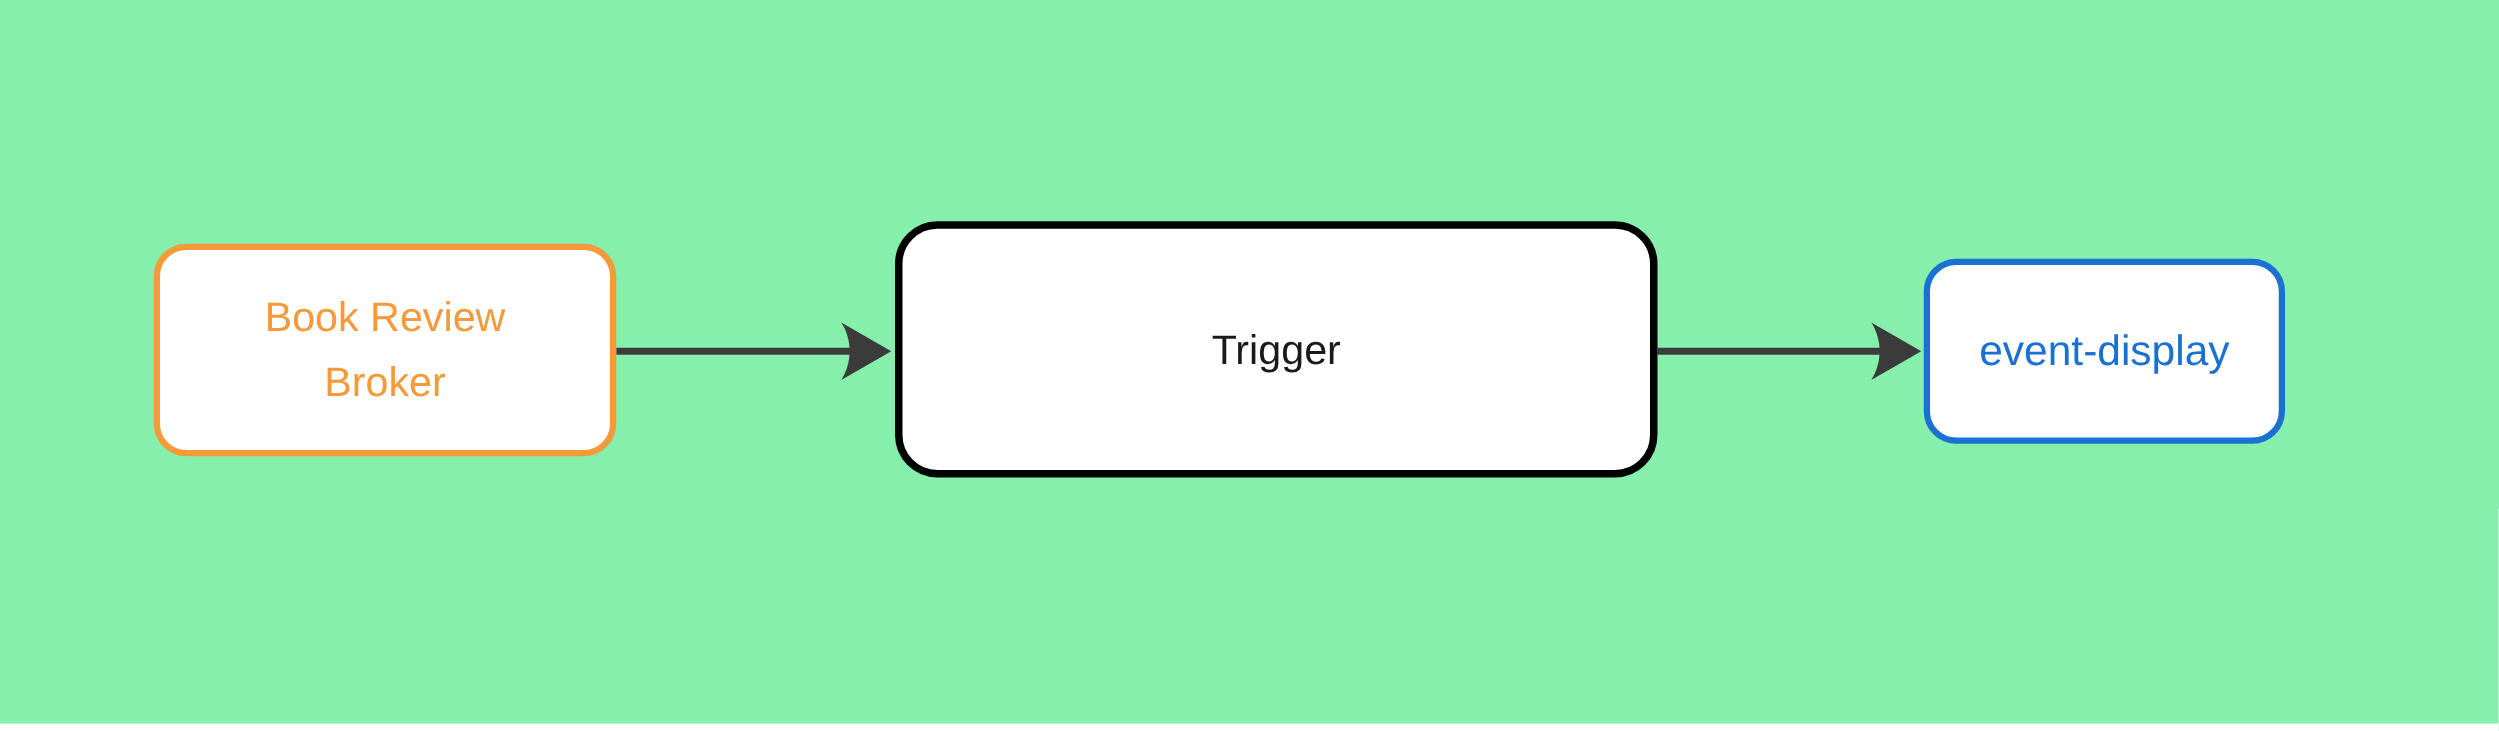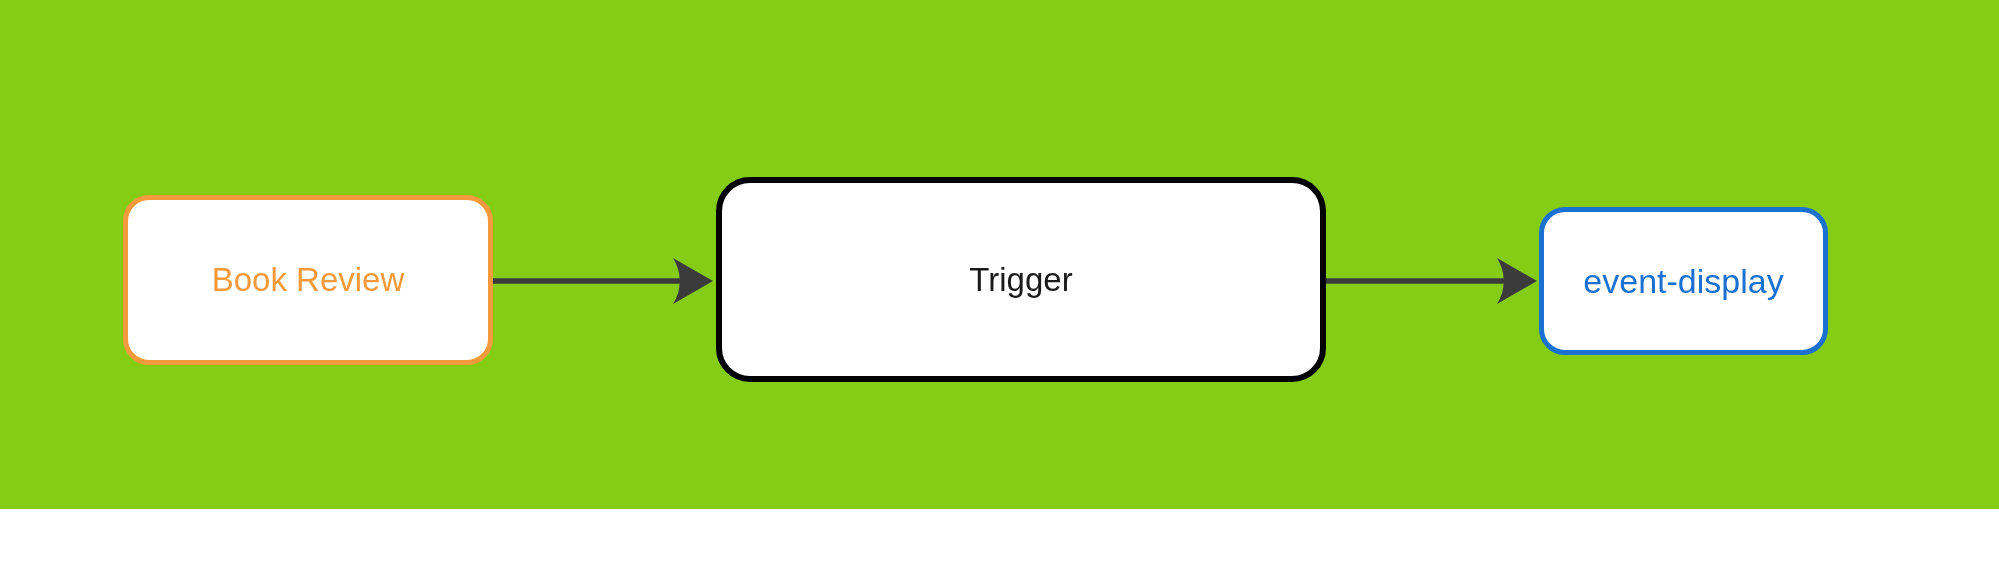--- a/index.html
+++ b/index.html
@@ -3,22 +3,22 @@
 <meta charset="utf-8">
 <style>
   html, body {
     margin: 0;
     padding: 0;
     background: #ffffff;
   }
   .canvas {
     position: relative;
     width: 1999px;
-    height: 509px;
-    background: #84cc16;
+    height: 579px;
+    background: #86efac;
     overflow: hidden;
     font-family: "Liberation Sans", sans-serif;
   }
   .edges {
     position: absolute;
     left: 0;
     top: 0;
     width: 1999px;
     height: 585px;
   }
@@ -89,20 +89,21 @@
       <path class="edge-head" d="M713,281 L673,258 C682,272 682,290 673,304 Z"></path>
     </g>
     <g>
       <line class="edge-line" x1="1326" y1="281" x2="1505" y2="281"></line>
       <path class="edge-head" d="M1537,281 L1497,258 C1506,272 1506,290 1497,304 Z"></path>
     </g>
   </svg>
 
   <div class="node node-broker">
     <span>Book Review</span>
+    <span>Broker</span>
   </div>
 
   <div class="node node-trigger">
     <span>Trigger</span>
   </div>
 
   <div class="node node-display">
     <span>event-display</span>
   </div>
 

